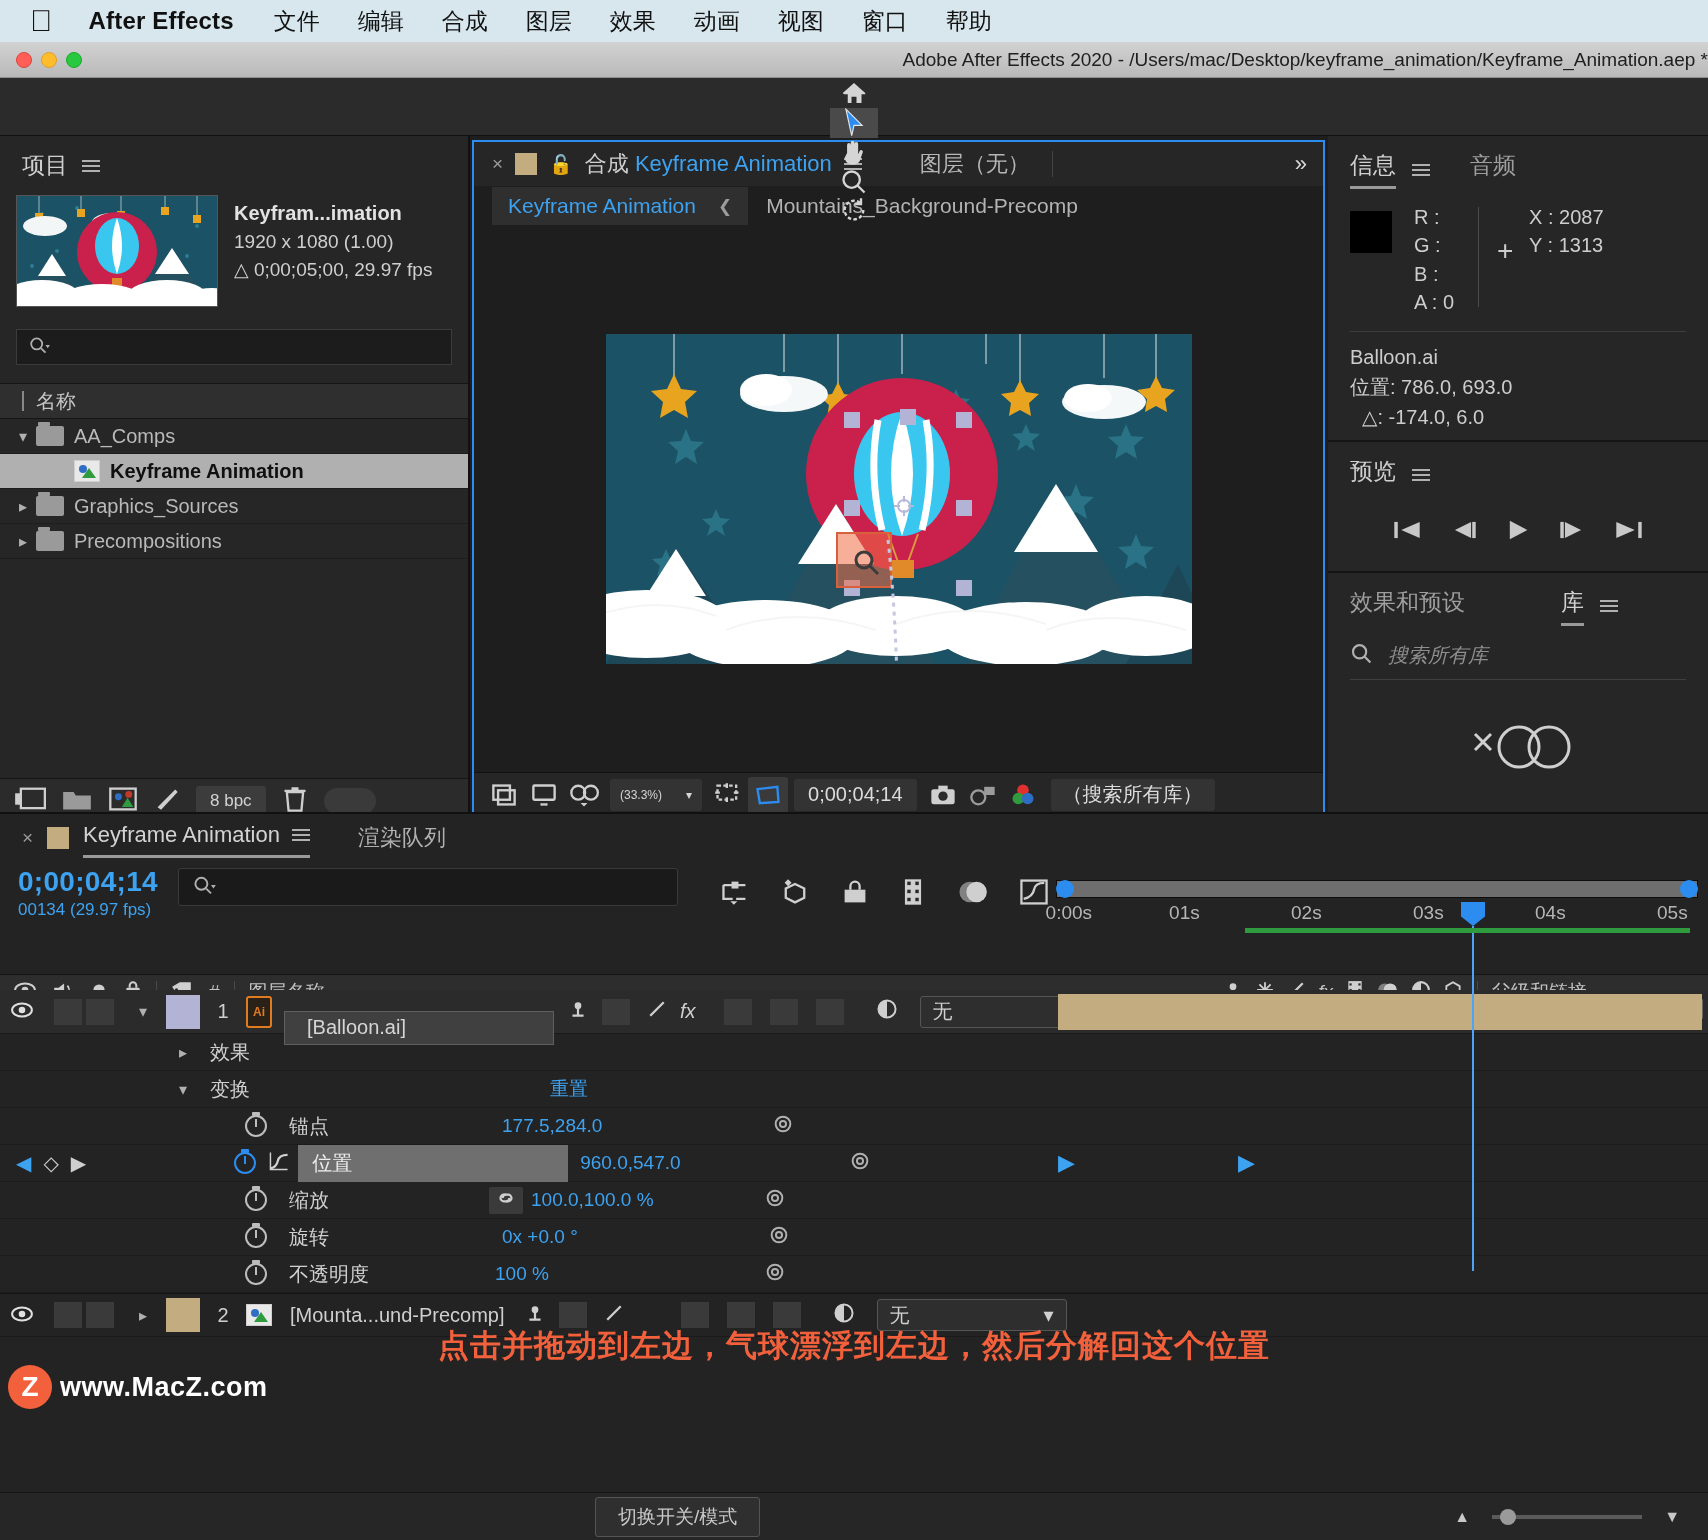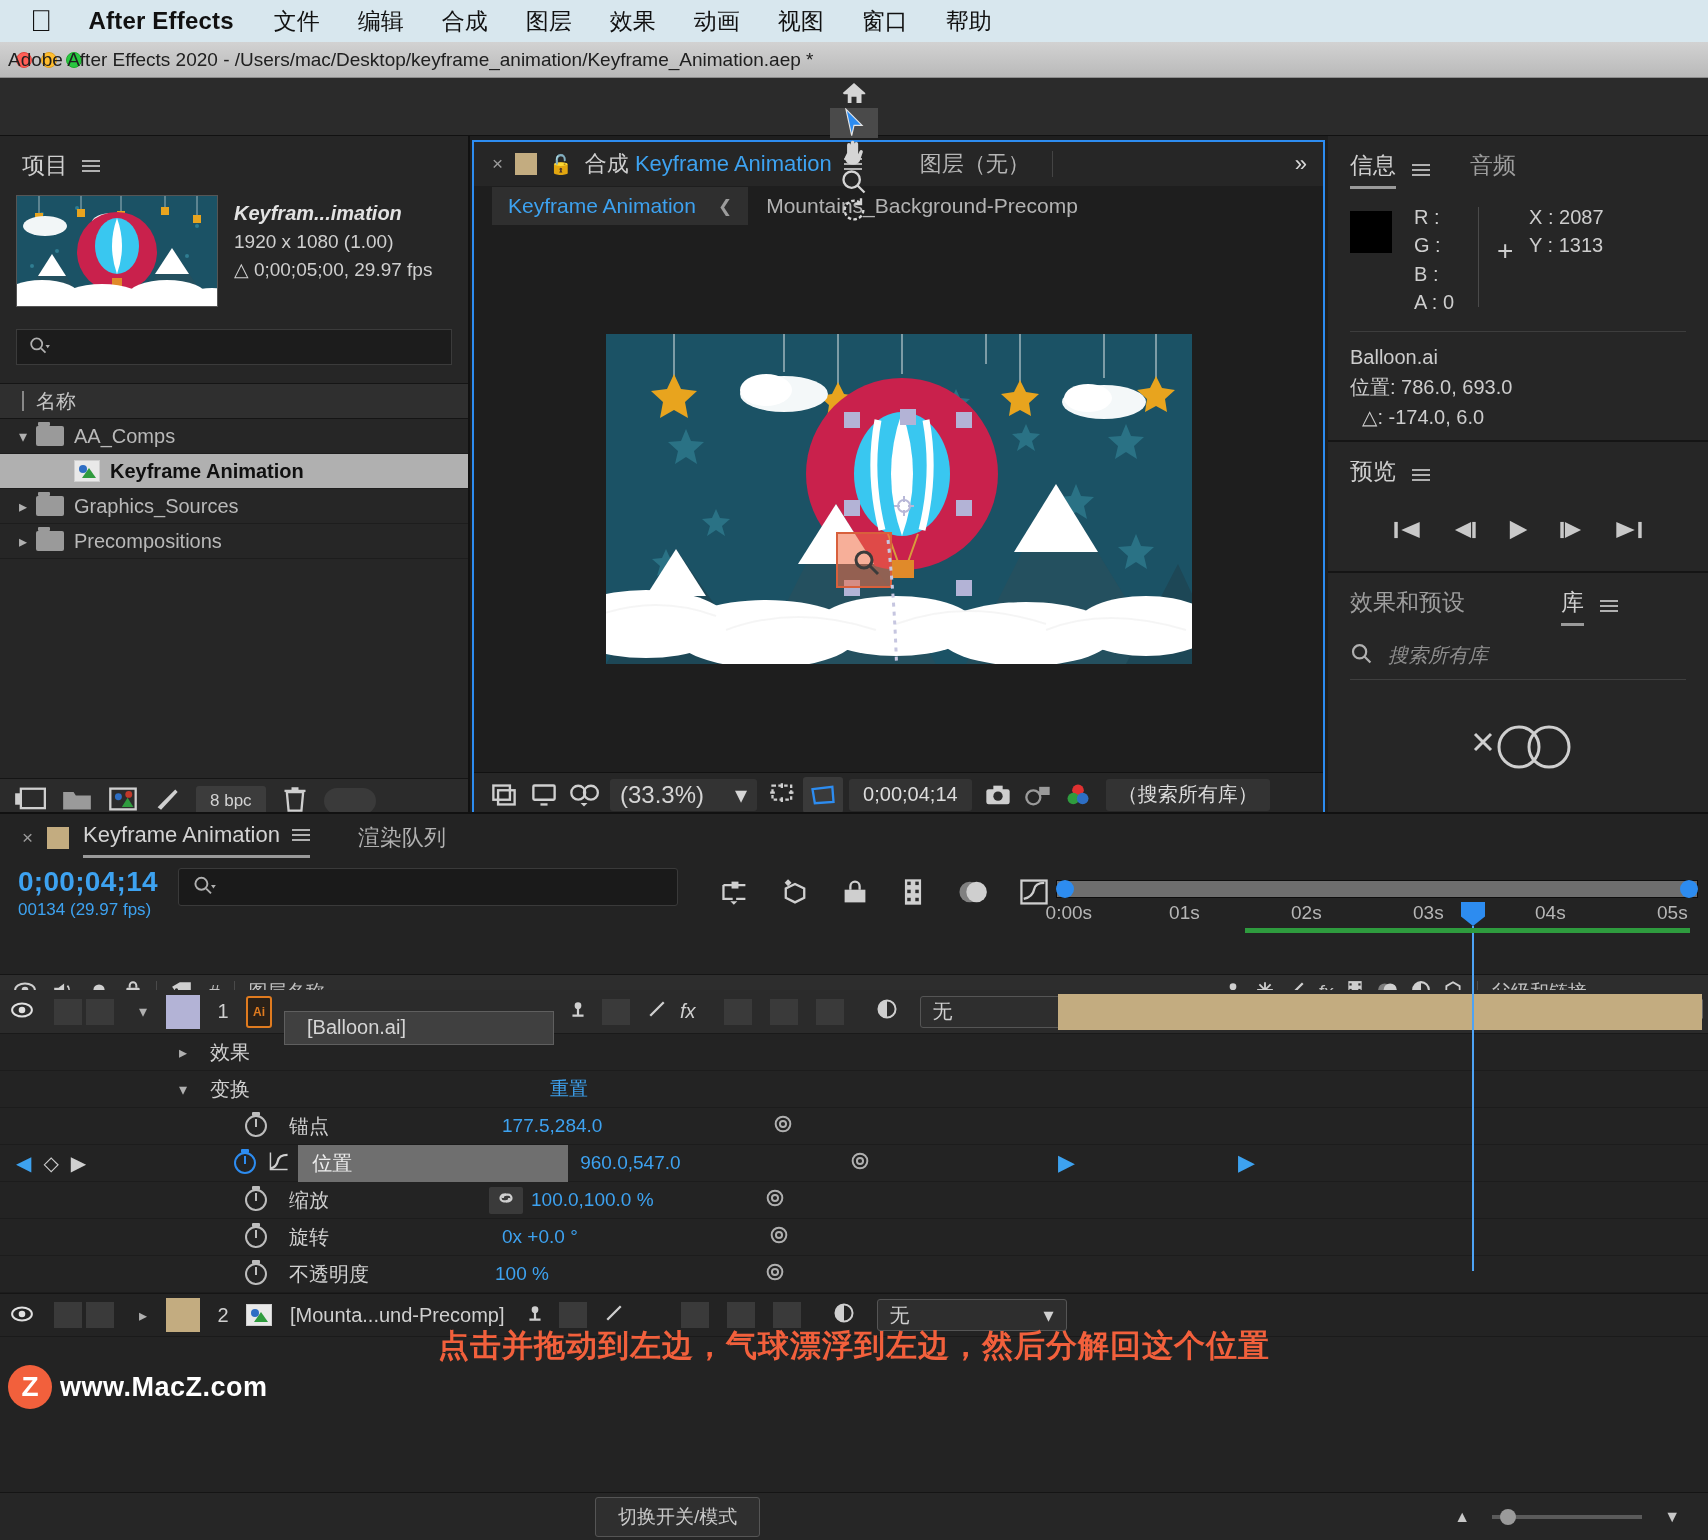--- a/index.html
+++ b/index.html
@@ -26,21 +26,21 @@
     height:36px;
     background:linear-gradient(#d2d2d2,#b9b9b9);
     display:flex;align-items:center;position:relative;border-bottom:1px solid #8d8d8d;
   }
   .traffic{display:flex;gap:9px;padding-left:16px;}
   .dot{width:16px;height:16px;border-radius:50%;}
   .dot.r{background:#ff5f57;border:1px solid #e0443e;}
   .dot.y{background:#ffbd2e;border:1px solid #dea123;}
   .dot.g{background:#28c840;border:1px solid #1aab29;}
   .titletext{
-    position:absolute;left:8px;right:0;text-align:left;color:#202020;font-size:19px;
+    position:absolute;left:8px;right:0;text-align:right;color:#202020;font-size:19px;
   }
 
   
   .toolbar{
     height:58px;background:#2b2b2b;display:flex;align-items:center;
     border-bottom:1px solid #111;
     flex-direction:column;
   }
   .grip{width:14px;height:34px;margin:0 6px 0 8px;
     background:repeating-linear-gradient(to bottom,#6b6b6b 0 2px,transparent 2px 5px);
@@ -60,21 +60,21 @@
 
   
   .project{width:470px;background:#262626;border-right:2px solid #111;position:relative;}
   .panelhdr{display:flex;align-items:center;gap:14px;padding:14px 0 6px 22px;}
   .panelhdr .ttl{font-size:23px;color:#cfcfcf;}
   .hamb{display:flex;flex-direction:column;gap:3px;}
   .hamb i{display:block;width:18px;height:2px;background:#b0b0b0;}
   .thumbrow{display:flex;gap:16px;padding:8px 10px 0 16px;}
   .thumb{width:202px;height:112px;border:1px solid #555;overflow:hidden;position:relative;}
   .meta{padding-top:4px;font-size:19px;color:#cfcfcf;line-height:1.45;}
-  .meta .nm{font-weight:bold;font-size:20px;color:#e2e2e2;font-style:italic;}
+  .meta .nm{font-weight:bold;font-size:20px;color:#e2e2e2;}
   .srch{margin:22px 16px 0 16px;height:36px;background:#1c1c1c;border:1px solid #3b3b3b;
         display:flex;align-items:center;padding-left:12px;color:#8a8a8a;font-size:17px;}
   .colhdr{margin-top:18px;height:36px;background:#2f2f2f;border-top:1px solid #151515;
           border-bottom:1px solid #151515;display:flex;align-items:center;padding-left:22px;
           font-size:20px;color:#c6c6c6;}
   .colhdr .bar{width:2px;height:20px;background:#888;margin-right:12px;}
   .row{height:35px;display:flex;align-items:center;padding-left:10px;font-size:20px;
        border-bottom:1px solid #1d1d1d;color:#b9b9b9;}
   .row.sel{background:#b0b0b0;color:#101010;font-weight:bold;}
   .chev{width:26px;text-align:center;color:#b0b0b0;font-size:16px;}
@@ -100,22 +100,22 @@
   .layertab{font-size:22px;color:#b5b5b5;margin-left:46px;}
   .dbl{margin-left:auto;margin-right:16px;color:#d8d8d8;font-size:22px;}
   .vsep{width:1px;height:26px;background:#444;margin-left:10px;}
   .compsub{height:40px;display:flex;align-items:center;padding-left:18px;gap:0;background:#1e1e1e;}
   .subtab{background:#2f2f2f;color:#3da2f0;font-size:21px;padding:7px 16px;display:flex;align-items:center;gap:22px;}
   .subtab .lt{color:#9c9c9c;font-size:17px;}
   .subtab2{color:#b3b3b3;font-size:21px;padding:7px 18px;}
   .canvaswrap{flex:1;background:#1e1e1e;position:relative;display:flex;align-items:center;justify-content:center;}
   .comptool{height:44px;background:#262626;display:flex;align-items:center;gap:0;padding-left:10px;border-top:1px solid #111;}
   .cti{width:40px;height:36px;display:flex;align-items:center;justify-content:center;color:#cfcfcf;}
-  .zoomsel{background:#333;border-radius:3px;height:32px;display:flex;align-items:center;gap:31px;
-           padding:0 10px;font-size:24px;color:#d5d5d5;margin:0 6px;}
+  .zoomsel{background:#333;border-radius:3px;height:32px;display:flex;align-items:center;gap:24px;
+           padding:0 10px;font-size:12px;color:#d5d5d5;margin:0 6px;}
   .tcbox{background:#333;border-radius:3px;height:32px;display:flex;align-items:center;padding:0 14px;
          font-size:20px;color:#dcdcdc;margin:0 6px;}
   .resbox{background:#333;border-radius:3px;height:32px;display:flex;align-items:center;padding:0 12px;
           font-size:20px;color:#dcdcdc;margin-left:8px;}
 
   
   .rightcol{width:380px;background:#262626;display:flex;flex-direction:column;}
   .rpanel{border-bottom:2px solid #151515;padding:0 0 8px 0;}
   .rhdr{display:flex;align-items:center;gap:16px;padding:14px 0 0 22px;}
   .rtab{font-size:23px;color:#d0d0d0;position:relative;padding-bottom:8px;}

